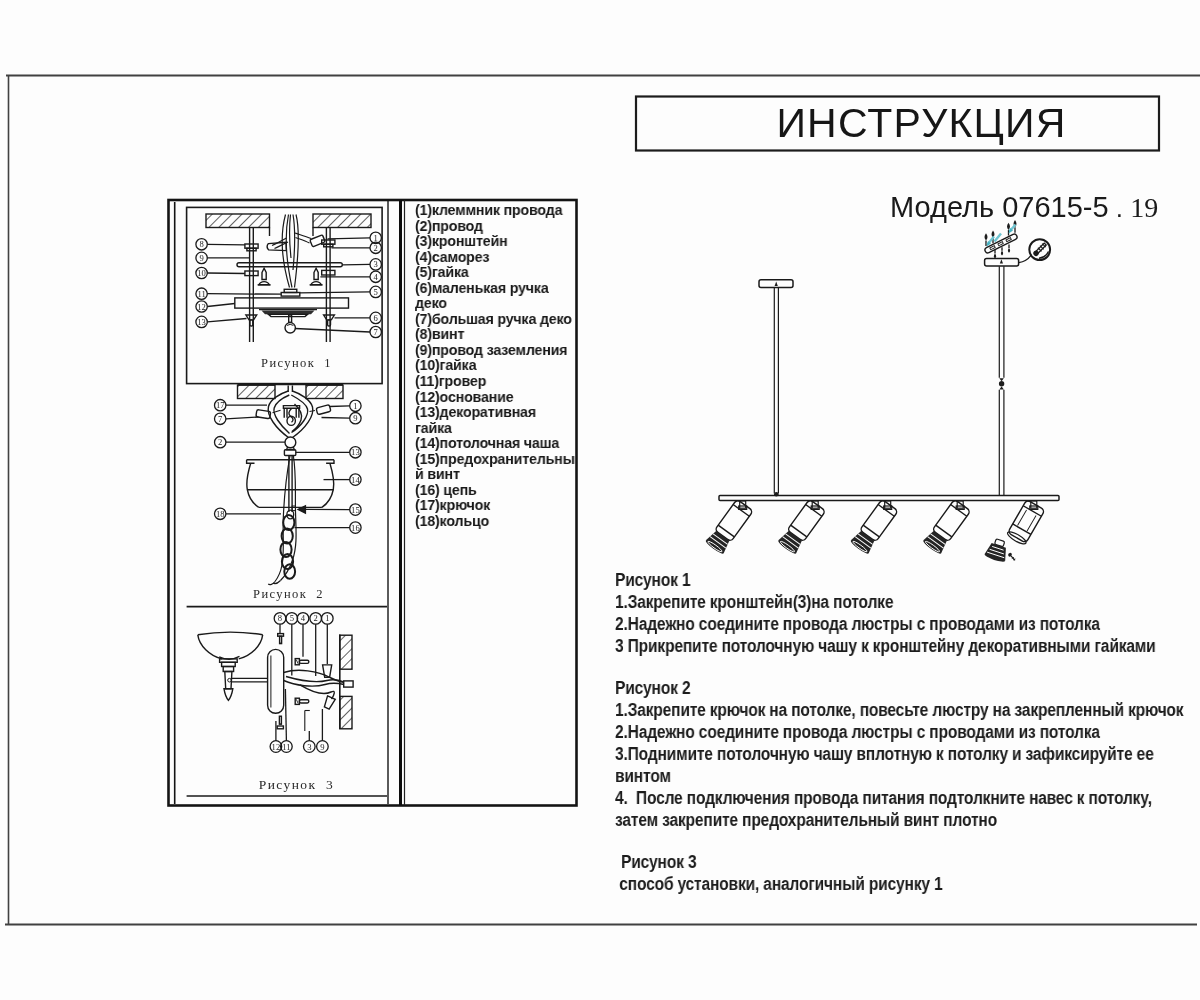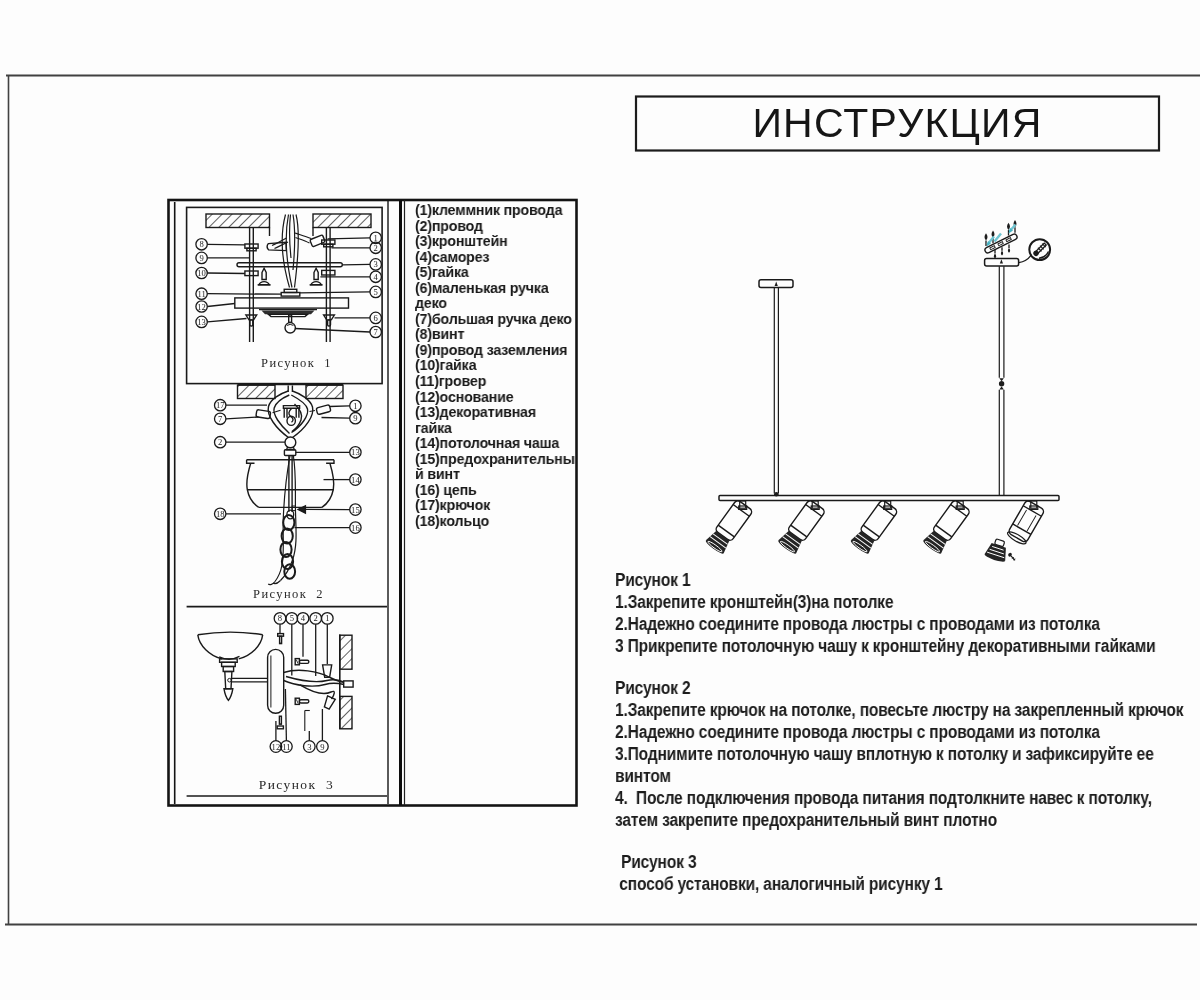--- a/index.html
+++ b/index.html
@@ -541,22 +541,23 @@
 
 <g transform="translate(1012,557) rotate(-42)">
 <ellipse cx="0" cy="-3" rx="2" ry="1.6" fill="#1d1d1d" stroke="none"></ellipse>
 <line x1="0" y1="-1.5" x2="0" y2="4.5" stroke-width="1.2"></line>
 <line x1="-1.2" y1="1" x2="1.2" y2="1.6" stroke-width="0.8"></line>
 <line x1="-1.2" y1="3" x2="1.2" y2="3.6" stroke-width="0.8"></line>
 </g>
 </g>
 </svg>
 
-<div class="abs" style="left:636px;top:96px;width:523px;height:54px;display:flex;align-items:center;justify-content:center;font-size:41px;color:#161616;letter-spacing:1.2px;padding-right:10px;">ИНСТРУКЦИЯ</div>
-
+<div class="abs" style="left:636px;top:96px;width:523px;height:54px;display:flex;align-items:center;justify-content:center;font-size:41px;color:#161616;letter-spacing:1.2px;padding-right:10px;padding-left:24px;">ИНСТРУКЦИЯ</div>
+
+<div class="abs" style="left:890px;top:191px;font-size:29px;color:#1a1a1a;">Модель 07615-5<span style="font-size:26px;"> . </span><span style="font-size:28px;font-family:'Liberation Serif',serif;">19</span></div>
 
 <div class="abs" style="left:414.5px;top:201.5px;font-size:15px;font-weight:bold;line-height:15.55px;color:#191919;letter-spacing:-0.2px;transform:scaleX(0.95);transform-origin:left top;">
 (1)клеммник провода<br>(2)провод<br>(3)кронштейн<br>(4)саморез<br>(5)гайка<br>(6)маленькая ручка<br>деко<br>(7)большая ручка деко<br>(8)винт<br>(9)провод заземления<br>(10)гайка<br>(11)гровер<br>(12)основание<br>(13)декоративная<br>гайка<br>(14)потолочная чаша<br>(15)предохранительны<br>й винт<br>(16) цепь<br>(17)крючок<br>(18)кольцо</div>
 
 <div class="abs cap" style="left:236px;top:356px;width:121px;text-align:center;font-size:12.5px;letter-spacing:1.4px;">Рисунок&nbsp; 1</div>
 
 <div class="abs cap" style="left:228px;top:587px;width:121px;text-align:center;font-size:12.5px;letter-spacing:1.4px;">Рисунок&nbsp; 2</div>
 
 <div class="abs cap" style="left:236px;top:777px;width:121px;text-align:center;font-size:13.5px;letter-spacing:1.4px;">Рисунок&nbsp; 3</div>
 

